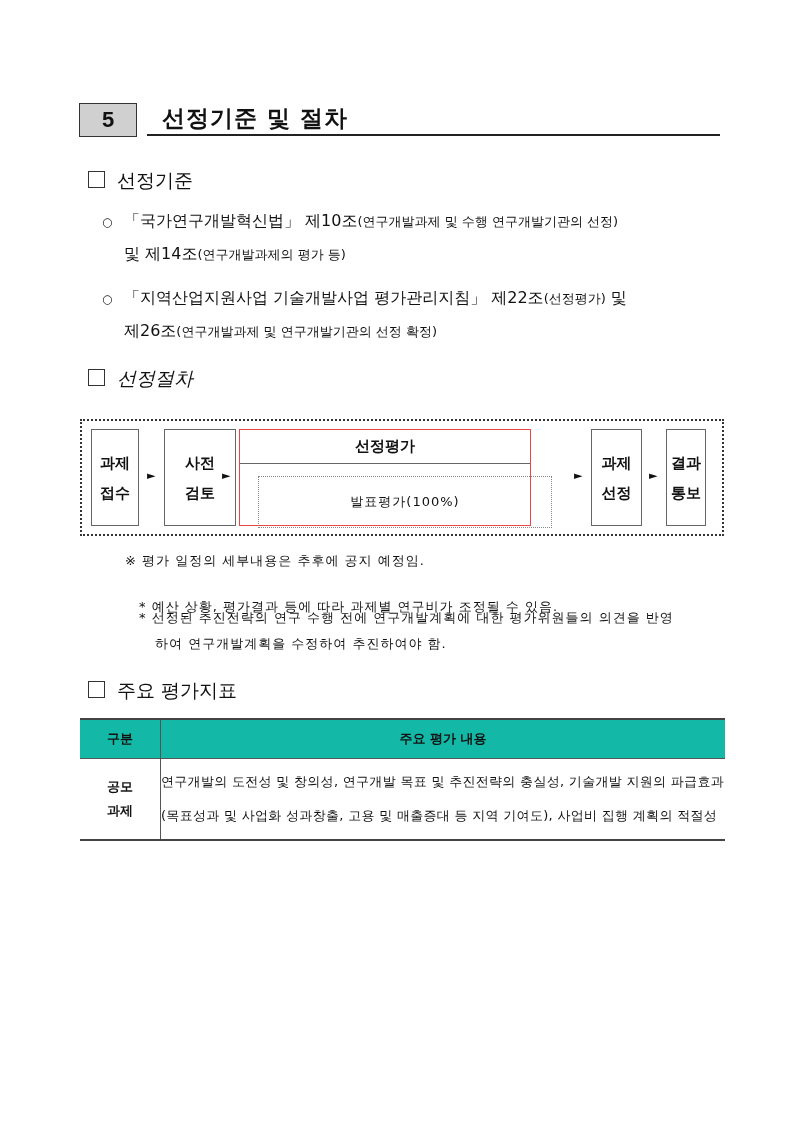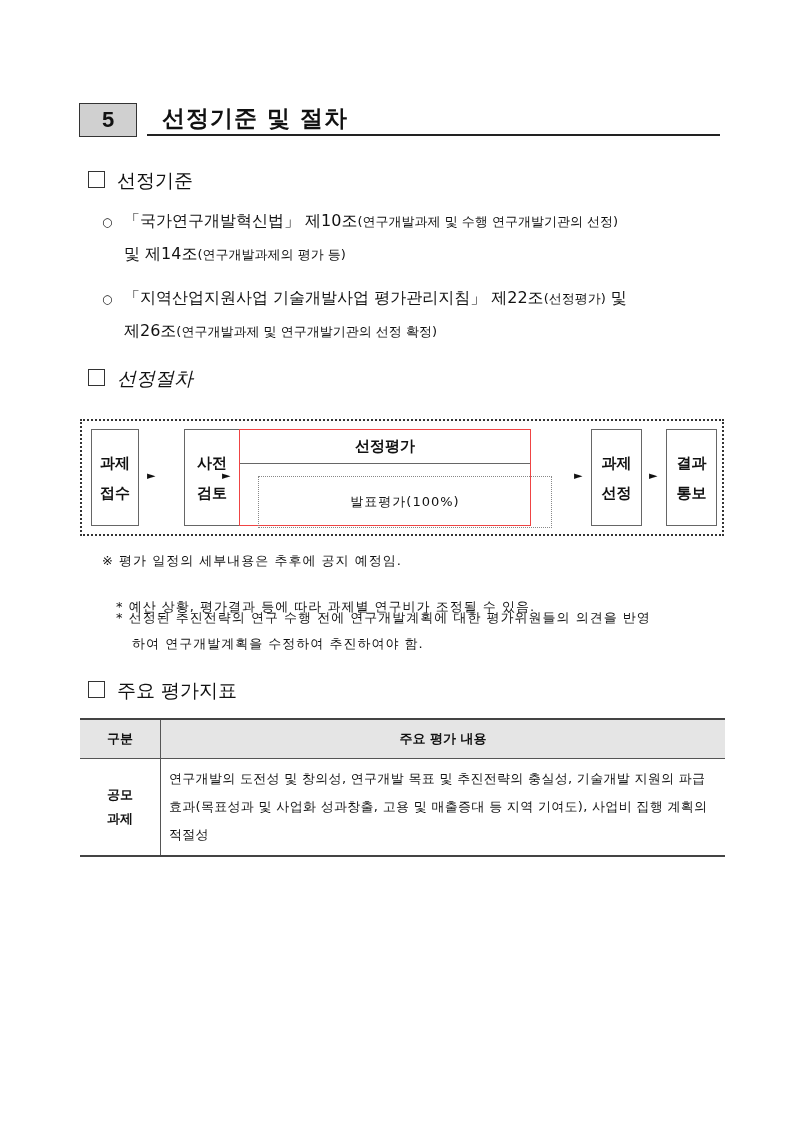--- a/index.html
+++ b/index.html
@@ -27,28 +27,28 @@
           border:2px dotted #333; box-sizing:border-box; }
   .fbox { position:absolute; top:8px; height:97px; border:1px solid #666; box-sizing:border-box;
           display:flex; flex-direction:column; align-items:center; justify-content:center;
           font-weight:bold; font-size:15px; line-height:30px; }
   .arrow { position:absolute; top:48px; font-size:11px; }
   .eval { position:absolute; left:157px; top:8px; width:292px; height:97px; border:1px solid #ef4444; box-sizing:border-box; }
   .eval-title { height:33px; border-bottom:1px solid #666; text-align:center; line-height:33px; font-weight:bold; font-size:15px; }
   .eval-inner { position:absolute; left:18px; top:46px; width:292px; height:50px; border:1px dotted #888;
                 display:flex; align-items:center; justify-content:center; font-size:13px; letter-spacing:1px; }
 
-  .note { position:absolute; font-size:13px; letter-spacing:1px; }
+  .note { position:absolute; font-size:13px; letter-spacing:1px;margin-left:23px; }
 
   
   .tbl { position:absolute; left:80px; top:718px; width:645px; border-collapse:collapse; font-size:13px; }
   .tbl th, .tbl td { border:1px solid #555; }
-  .tbl th { background:#e5e5e5; height:36px; font-weight:bold; font-size:13px; }
+  .tbl th { background:#14b8a6; height:36px; font-weight:bold; font-size:13px; }
   .tbl td.cat { width:78px; text-align:center; font-weight:bold; line-height:24px; }
-  .tbl td.content { padding:6px 8px; line-height:28px; letter-spacing:0.3px; }
+  .tbl td.content { padding:6px 0; line-height:34px; letter-spacing:0.3px; }
   .tbl { border-top:2px solid #444; border-bottom:2px solid #444; }
   .tbl th:first-child, .tbl td:first-child { border-left:none; }
   .tbl th:last-child, .tbl td:last-child { border-right:none; }
 </style>
 </head>
 <body>
 
 <div class="sec-num">5</div>
 <div class="sec-title">선정기준 및 절차</div>
 <div class="sec-rule"></div>
@@ -71,39 +71,39 @@
   <span class="sq"></span><span>선정절차</span>
 </div>
 
 <div class="flow">
   <div class="fbox" style="left:9px; width:48px;">
     <span>과제</span>
     <span>접수</span>
   </div>
   <div class="arrow" style="left:65px;">►</div>
 
-  <div class="fbox" style="left:82px; width:56px;margin-left:20px;">
+  <div class="fbox" style="left:82px; width:72px;">
     <span>사전</span>
     <span>검토</span>
   </div>
   <div class="arrow" style="left:140px;">►</div>
 
   <div class="eval">
     <div class="eval-title">선정평가</div>
     <div class="eval-inner">발표평가(100%)</div>
   </div>
   <div class="arrow" style="left:492px;">►</div>
 
   <div class="fbox" style="left:509px; width:51px;">
     <span>과제</span>
     <span>선정</span>
   </div>
   <div class="arrow" style="left:567px;">►</div>
 
-  <div class="fbox" style="left:584px; width:51px;">
+  <div class="fbox" style="left:584px; width:40px;">
     <span>결과</span>
     <span>통보</span>
   </div>
 </div>
 
 <div class="note" style="left:102px; top:552px;">※ 평가 일정의 세부내용은 추후에 공지 예정임.</div>
 <div class="note" style="left:116px; top:598px;">* 예산 상황, 평가결과 등에 따라 과제별 연구비가 조정될 수 있음.</div>
 <div class="note" style="left:116px; top:609px;">* 선정된 추진전략의 연구 수행 전에 연구개발계획에 대한 평가위원들의 의견을 반영</div>
 <div class="note" style="left:132px; top:635px;">하여 연구개발계획을 수정하여 추진하여야 함.</div>
 

